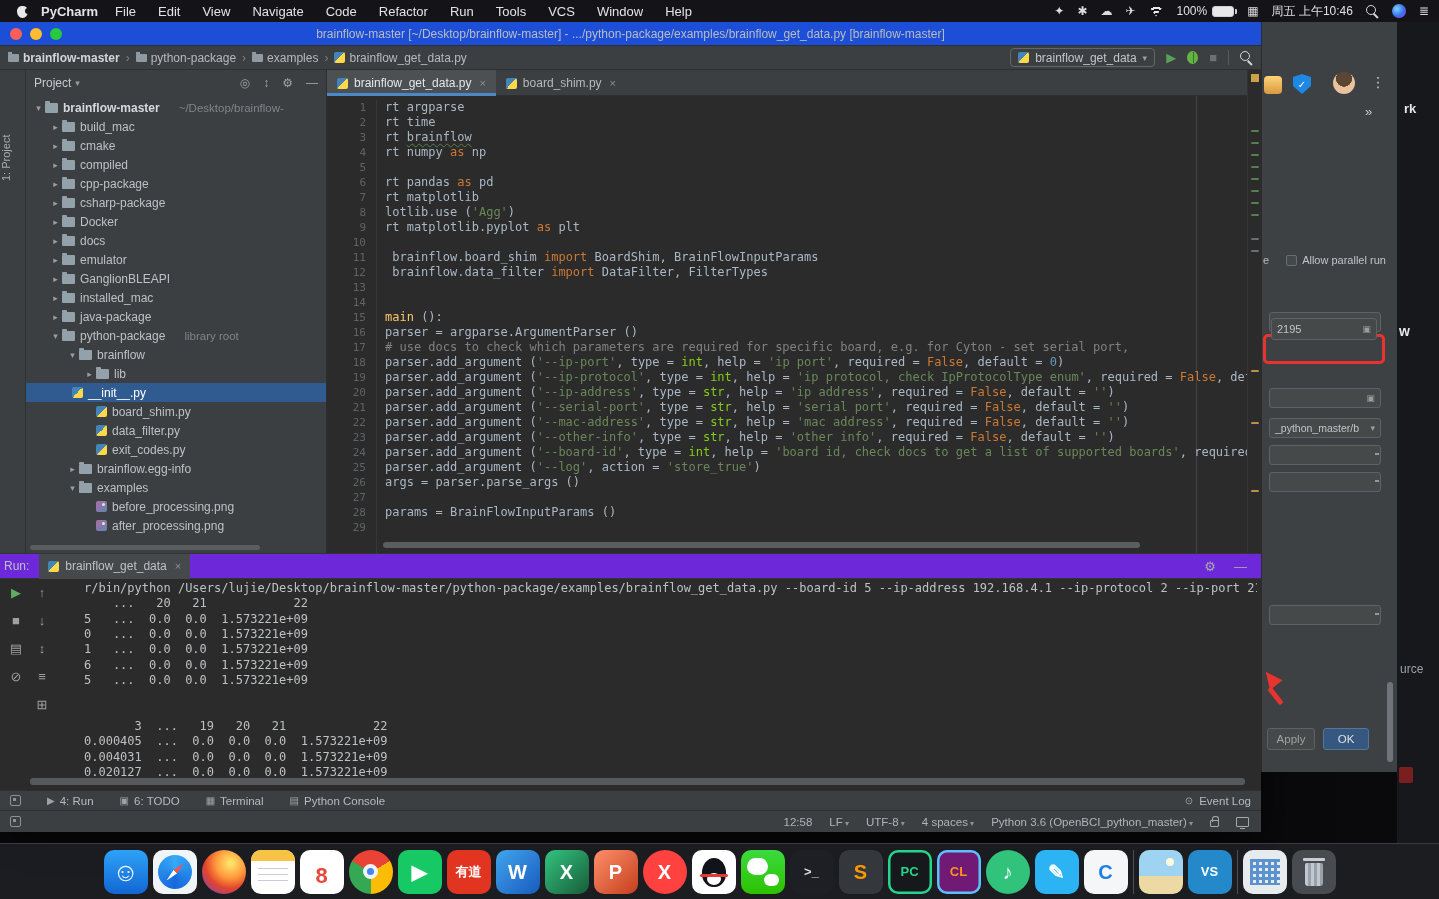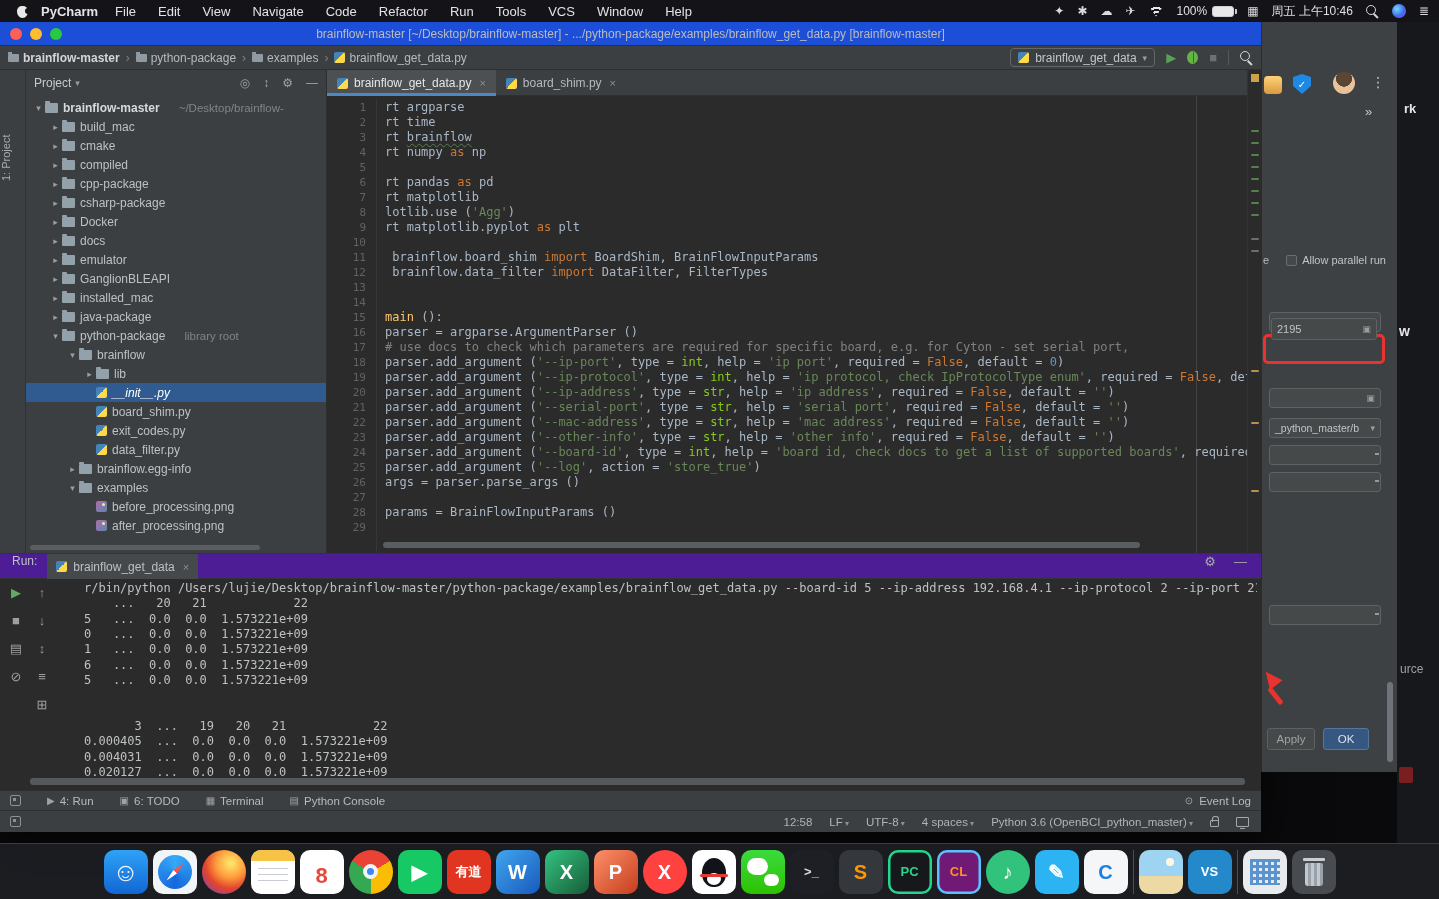--- a/index.html
+++ b/index.html
@@ -100,21 +100,21 @@
 .code-hscroll{position:absolute;left:56px;top:446px;width:757px;height:6px;background:#595e60;border-radius:3px}
 
 
 .estripe{position:absolute;left:1247px;top:48px;width:14px;height:483px;background:#2b2b2b;border-left:1px solid #333}
 .em{position:absolute;left:3px;width:8px;height:2px;border-radius:1px}
 .em.g{background:#55804f}.em.o{background:#bc8f4f}.em.gr{background:#6b6f72}
 .em-file{position:absolute;left:3px;top:4px;width:8px;height:8px;background:#caa24a}
 
 
 .runpanel{position:absolute;left:0;top:531px;width:1261px;height:237px;background:#2b2b2b;border-top:1px solid #323435}
-.run-head{position:absolute;top:0;left:0;right:0;height:25px;background:#4c1d95;display:flex;padding-left:12px;font-size:12px;color:#bcc0c4;border-bottom:1px solid #323435}
+.run-head{position:absolute;top:0;left:0;right:0;height:25px;background:#6d28d9;display:flex;align-items:center;padding-left:4px;font-size:12px;color:#bcc0c4;border-bottom:1px solid #323435}
 .run-tab{display:flex;align-items:center;gap:6px;margin-left:10px;background:#46494b;height:25px;padding:0 9px}
 .run-head-icons{margin-left:auto;display:flex;gap:18px;padding-right:14px;color:#a6a9ac;font-size:13px}
 .rt-col{position:absolute;display:flex;flex-direction:column;gap:13px;align-items:center;width:24px;color:#9da0a3;font-size:13px}
 .rt1{left:4px;top:31px}.rt2{left:30px;top:31px}
 .rt-green{color:#5fad65}
 .console{position:absolute;left:84px;top:27px;right:4px;bottom:14px;font-family:"DejaVu Sans Mono",monospace;font-size:12px;line-height:15.35px;color:#bdc1c3;white-space:pre;overflow:hidden}
 .console-hscroll{position:absolute;left:30px;bottom:5px;width:1215px;height:7px;background:#55595b;border-radius:3px}
 
 
 .bottombar{position:absolute;left:0;top:768px;width:1261px;height:20px;background:#3c3f41;border-top:1px solid #2d2f30;display:flex;align-items:center;font-size:11.5px;color:#b6bac0;padding:0 10px;gap:26px}
@@ -366,39 +366,39 @@
           <div class="trow" style="padding-left: 40px;">
             <span class="arrow">▾</span>
             <span class="ti ti-folder"></span>
             <span class="tlabel">brainflow</span>
           </div>
           <div class="trow" style="padding-left: 57px;">
             <span class="arrow">▸</span>
             <span class="ti ti-folder"></span>
             <span class="tlabel">lib</span>
           </div>
-          <div class="trow sel" style="padding-left: 57px; font-style: italic;">
+          <div class="trow sel" style="padding-left: 33px;">
             <span class="arrow"></span>
             <span class="ti ti-python"></span>
             <span class="tlabel">__init__.py</span>
           </div>
           <div class="trow" style="padding-left: 57px;">
             <span class="arrow"></span>
             <span class="ti ti-python"></span>
             <span class="tlabel">board_shim.py</span>
           </div>
           <div class="trow" style="padding-left: 57px;">
             <span class="arrow"></span>
             <span class="ti ti-python"></span>
-            <span class="tlabel">exit_codes.py</span>
+            <span class="tlabel">data_filter.py</span>
           </div>
           <div class="trow" style="padding-left: 57px;">
             <span class="arrow"></span>
             <span class="ti ti-python"></span>
-            <span class="tlabel">data_filter.py</span>
+            <span class="tlabel">exit_codes.py</span>
           </div>
           <div class="trow" style="padding-left: 40px;">
             <span class="arrow">▸</span>
             <span class="ti ti-folder"></span>
             <span class="tlabel">brainflow.egg-info</span>
           </div>
           <div class="trow" style="padding-left: 40px;">
             <span class="arrow">▾</span>
             <span class="ti ti-folder"></span>
             <span class="tlabel">examples</span>

